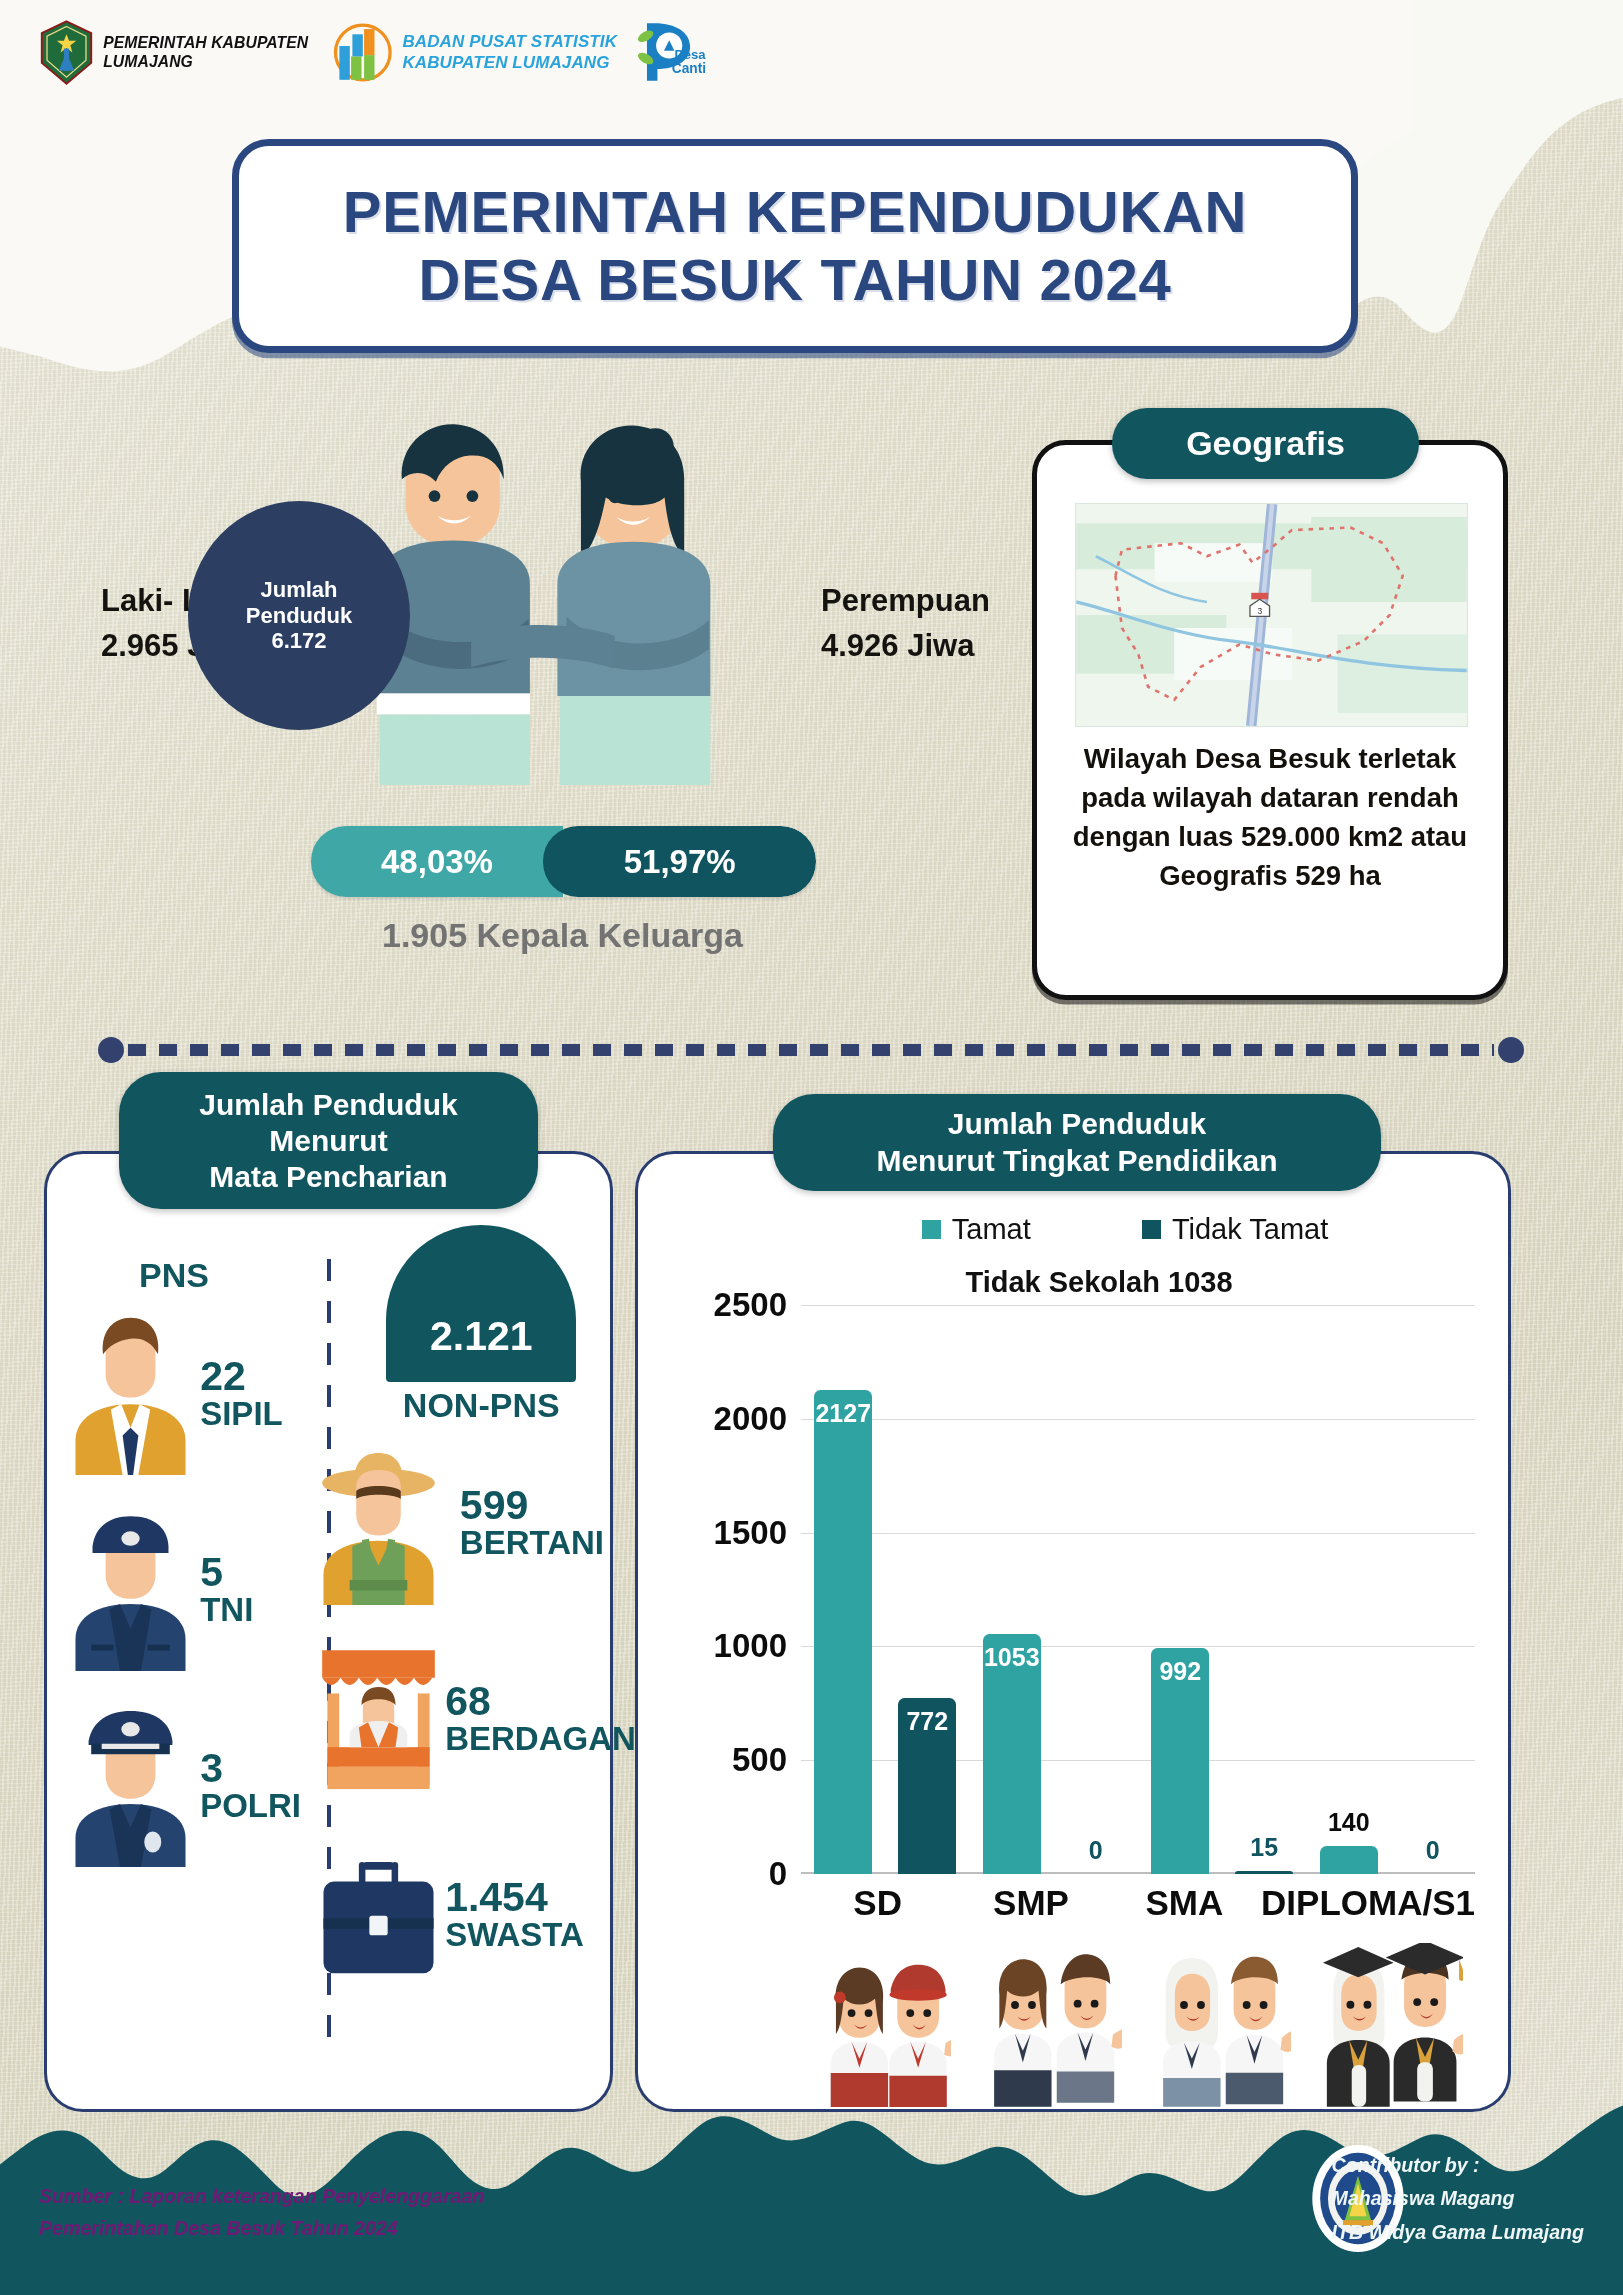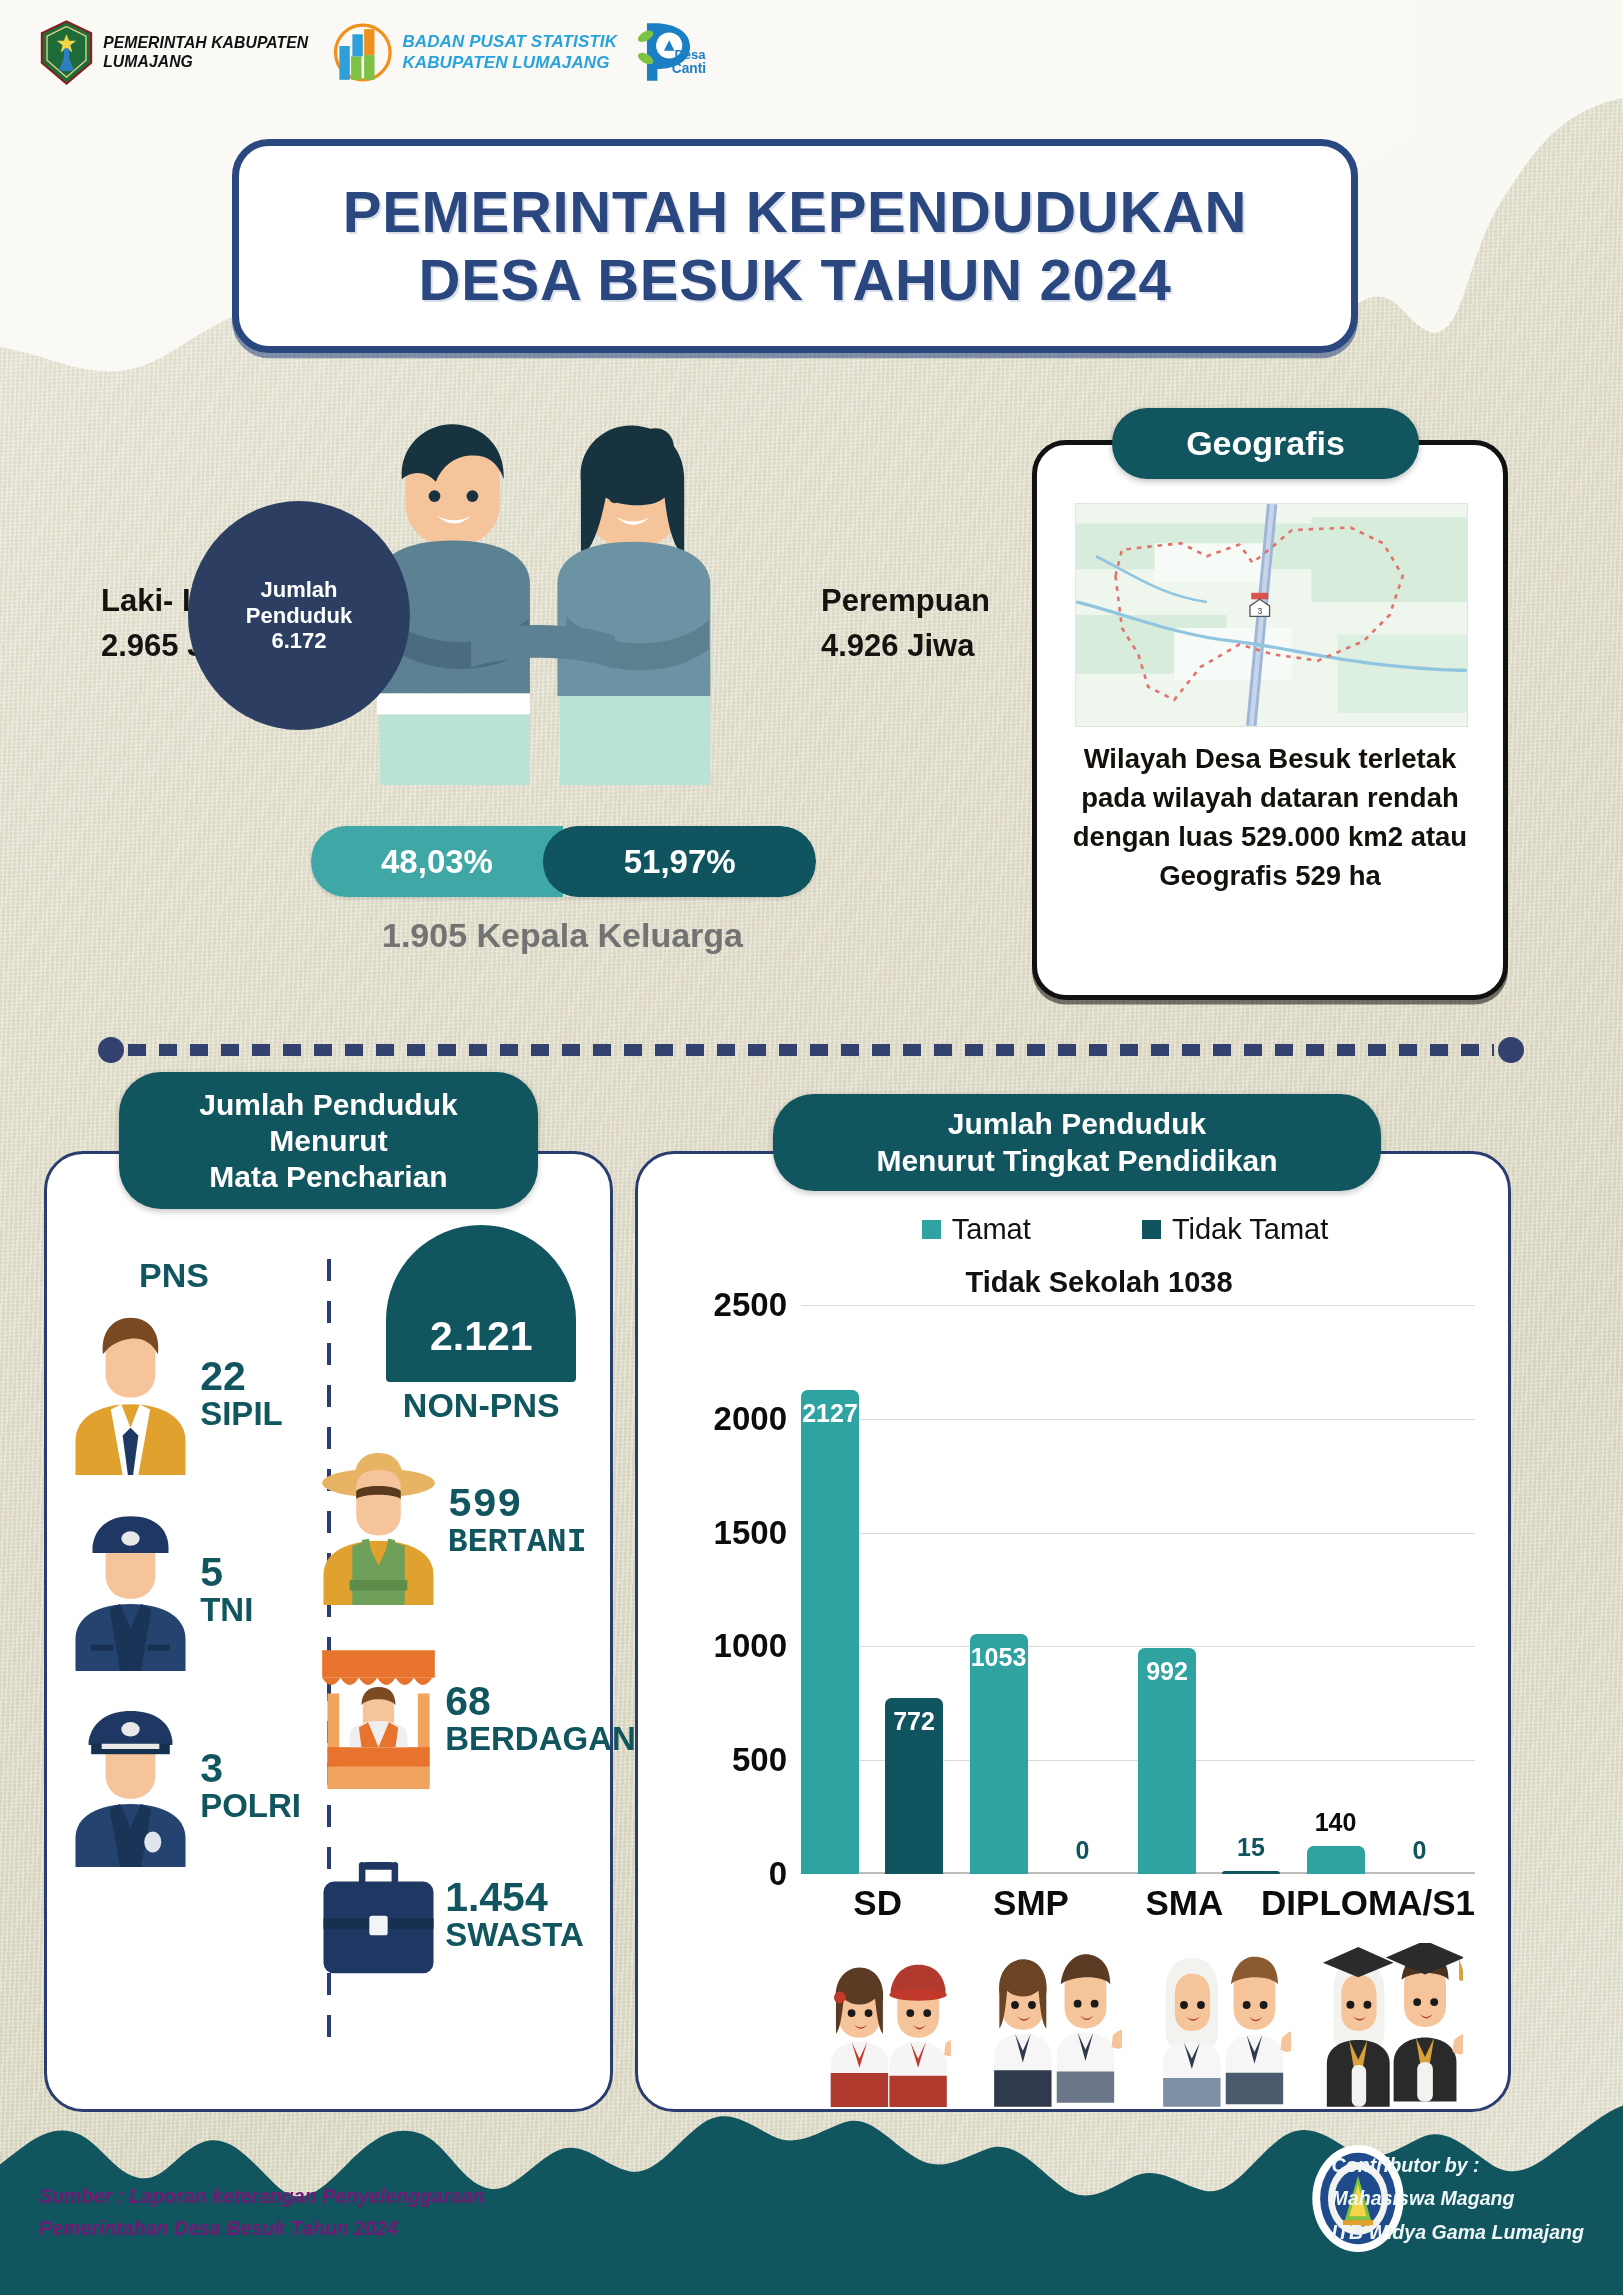--- a/index.html
+++ b/index.html
@@ -129,21 +129,21 @@
   .lg-sw{width:19.6px;height:19.6px;}
   .lg-t{font-size:29px;color:#111;}
   .nosch{position:absolute;left:739px;top:1266px;width:720px;text-align:center;font-size:29px;font-weight:bold;color:#111;}
 
   .plot{position:absolute;left:801px;top:1305px;width:674px;height:569px;}
   .yaxis{position:absolute;left:-164px;top:0;width:150px;height:100%;}
   .ytick{position:absolute;right:0;transform:translateY(-50%);font-size:33px;font-weight:bold;color:#0c0c0c;}
   .grid{position:absolute;left:0;right:0;height:1.3px;background:#d9d9d9;}
   .baseline{position:absolute;left:0;right:0;bottom:0;height:2px;background:#bdbdbd;}
   .groups{position:absolute;inset:0;display:flex;}
-  .group{flex:1 1 0;position:relative;display:flex;align-items:flex-end;gap:26px;}
+  .group{flex:1 1 0;position:relative;display:flex;align-items:flex-end;justify-content:center;gap:26px;}
   .bar{width:58px;position:relative;border-radius:6.5px 6.5px 0 0;}
   .bar.tamat{background:#2fa3a2;}
   .bar.tidak{background:#10545f;}
   .bar-val{position:absolute;left:50%;transform:translateX(-50%);top:9.2px;color:#fff;font-weight:bold;font-size:25px;white-space:nowrap;}
   .bar-val.out{top:-38px;color:#10545f;}
   .bar-val.outdark{top:-38px;color:#0b0b0b;}
   .xlab{position:absolute;left:0;right:0;top:578px;display:flex;}
   .xlab div{flex:1 1 0;text-align:center;font-size:35px;font-weight:bold;color:#0c0c0c;}
   .figs{position:absolute;left:801px;top:1943px;width:674px;height:164px;display:flex;}
   .figs > div{flex:1 1 0;display:flex;align-items:flex-end;justify-content:center;}
@@ -395,21 +395,21 @@
           <ellipse cx="100" cy="64" rx="86" ry="22" fill="#e7b464"></ellipse>
           <path d="M62 66 C62 30 78 18 100 18 C122 18 138 30 138 66 Z" fill="#e7b464"></path>
           <path d="M66 70 C66 52 80 44 100 44 C120 44 134 52 134 70 L134 112 C134 132 120 144 100 144
                    C80 144 66 132 66 112 Z" fill="#f6c49a"></path>
           <path d="M66 76 C76 66 124 66 134 76 L134 88 C120 80 80 80 66 88 Z" fill="#5a3a1c"></path>
           <path d="M16 250 L16 204 C16 170 52 152 100 152 C148 152 184 170 184 204 L184 250 Z" fill="#e0a12e"></path>
           <path d="M60 160 L60 250 L140 250 L140 160 L118 152 L100 190 L82 152 Z" fill="#6fa05a"></path>
           <rect x="56" y="212" width="88" height="16" fill="#5d8c4b"></rect>
           <path d="M80 150 L86 186 M120 150 L114 186" stroke="#6fa05a" stroke-width="11" fill="none"></path>
         </svg>
-        <div style="margin-left:4px;font-family:Liberation Mono, monospace;">
+        <div style="margin-left:16px;">
           <div class="occ-num">599</div>
           <div class="occ-lab">BERTANI</div>
         </div>
       </div>
 
       <div class="occ-row" style="padding-left:11.8px;">
         <svg width="131" height="164" viewBox="0 0 200 250">
           <path d="M14 20 L186 20 L186 62 L14 62 Z" fill="#e8732d"></path>
           <path d="M14 62 q14 22 28 0 q14 22 28 0 q14 22 28 0 q14 22 28 0 q14 22 28 0 q14 22 28 0 L186 62 Z" fill="#e8732d"></path>
           <rect x="22" y="86" width="18" height="140" fill="#f0a460"></rect>

